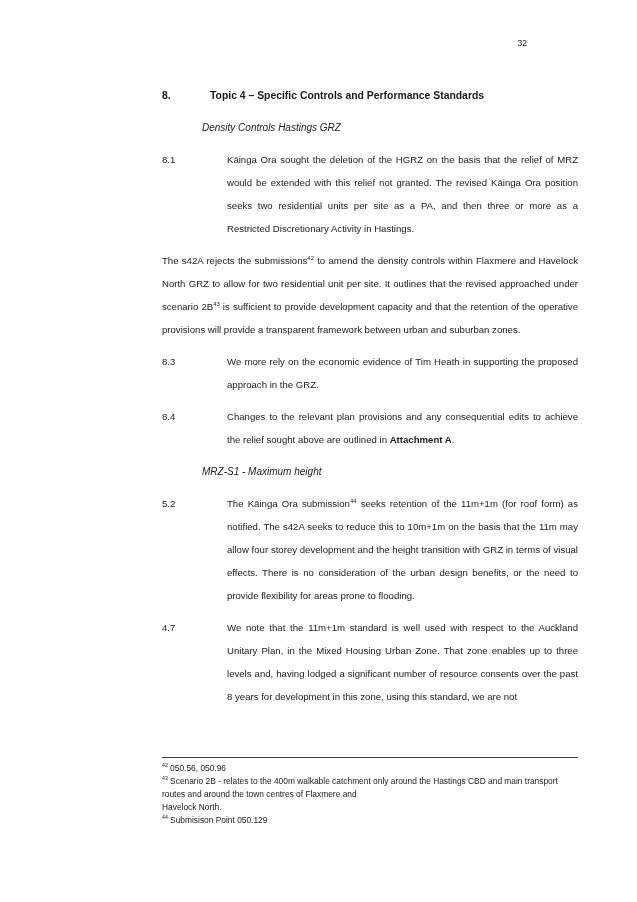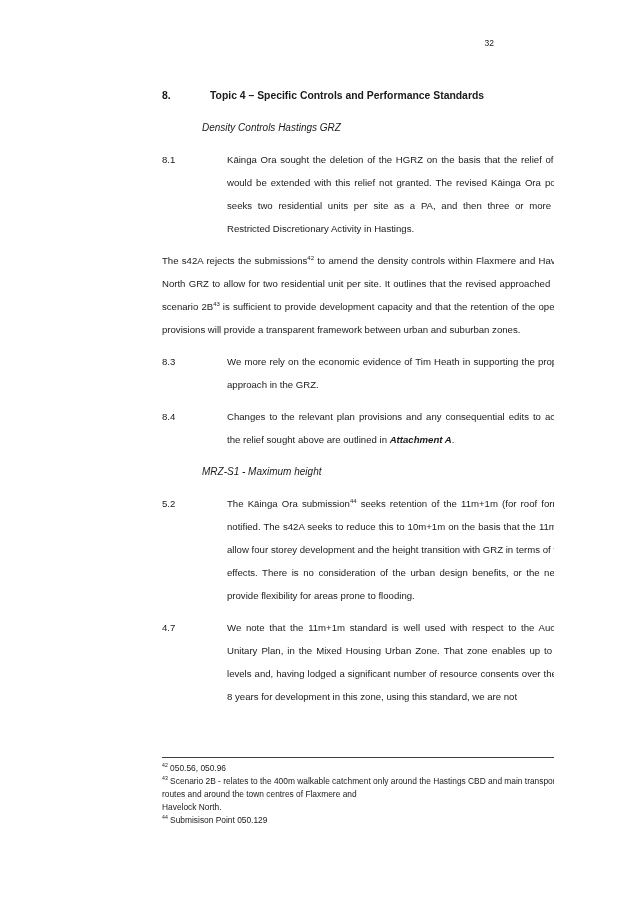--- a/index.html
+++ b/index.html
@@ -10,20 +10,21 @@
   .page {
     position: relative;
     width: 554px;
     height: 902px;
     background: #ffffff;
     color: #1a1a1a;
     font-family: "Liberation Sans", "DejaVu Sans", sans-serif;
     font-size: 9.6px;
     line-height: 23px;
     overflow: hidden;
+    padding-left: 33px;
   }
   .page-number {
     position: absolute;
     top: 38px;
     right: 60px;
     font-size: 8.5px;
     line-height: 10px;
   }
   .content {
     position: absolute;
@@ -49,21 +50,21 @@
   }
   .para {
     display: flex;
     margin-bottom: 9px;
     gap: 17px;
   }
   .pbody {
     flex: 1;
     text-align: justify;
   }
-  .pbody b { font-weight: bold; font-style: italic; }
+  .pbody b { font-weight: bold; }
   sup {
     font-size: 0.62em;
     vertical-align: super;
     line-height: 0;
   }
   .footer {
     position: absolute;
     left: 162px;
     top: 757px;
     width: 416px;

